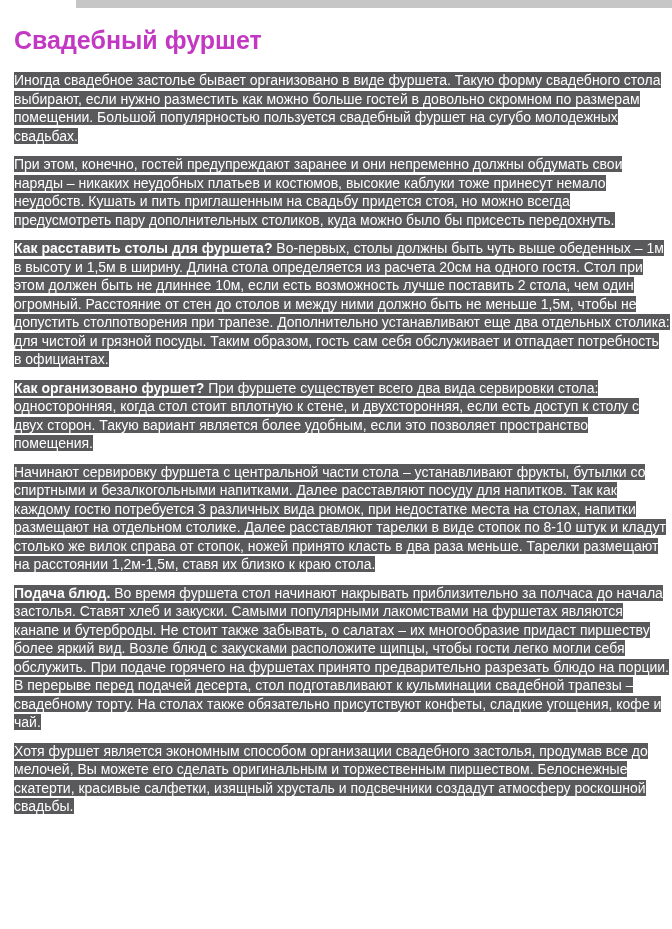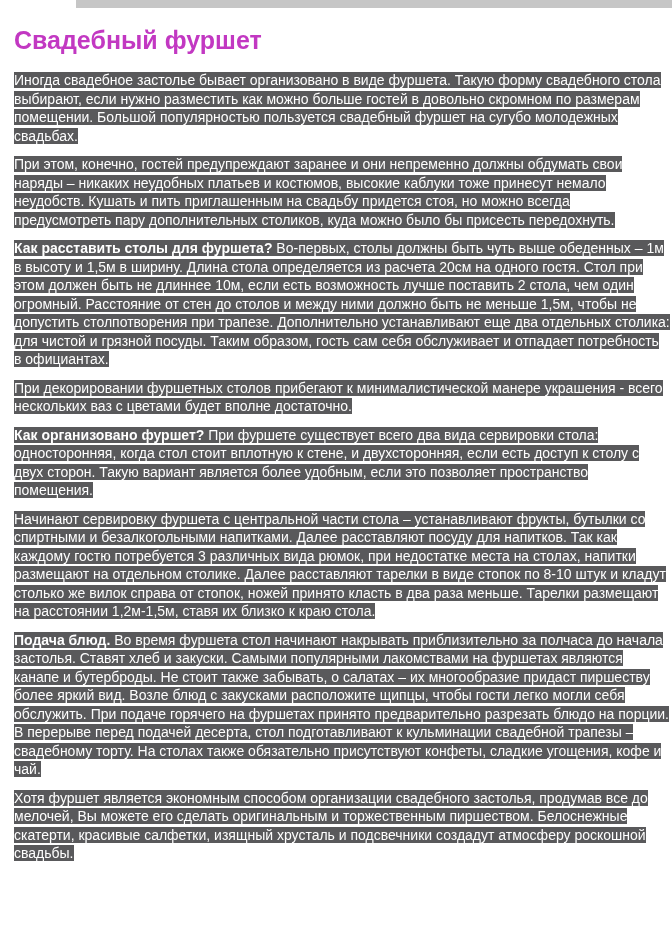--- a/index.html
+++ b/index.html
@@ -53,21 +53,20 @@
 
 <div class="page">
   <h1 class="title">Свадебный фуршет</h1>
   <div class="article-body">
   <p class="para"><span class="hl"><span class="body-text">Иногда свадебное застолье бывает организовано в виде фуршета. Такую форму свадебного стола выбирают, если нужно разместить как можно больше гостей в довольно скромном по размерам помещении. Большой популярностью пользуется свадебный фуршет на сугубо молодежных свадьбах.</span></span></p>
 
   <p class="para"><span class="hl"><span class="body-text">При этом, конечно, гостей предупреждают заранее и они непременно должны обдумать свои наряды – никаких неудобных платьев и костюмов, высокие каблуки тоже принесут немало неудобств. Кушать и пить приглашенным на свадьбу придется стоя, но можно всегда предусмотреть пару дополнительных столиков, куда можно было бы присесть передохнуть.</span></span></p>
 
   <p class="para"><span class="hl"><b class="lead">Как расставить столы для фуршета? </b><span class="body-text">Во-первых, столы должны быть чуть выше обеденных – 1м в высоту и 1,5м в ширину. Длина стола определяется из расчета 20см на одного гостя. Стол при этом должен быть не длиннее 10м, если есть возможность лучше поставить 2 стола, чем один огромный. Расстояние от стен до столов и между ними должно быть не меньше 1,5м, чтобы не допустить столпотворения при трапезе. Дополнительно устанавливают еще два отдельных столика: для чистой и грязной посуды. Таким образом, гость сам себя обслуживает и отпадает потребность в официантах.</span></span></p>
 
-  <p class="para"><span class="hl"><span class="body-text">При декорировании фуршетных столов прибегают к минималистической манере украшения - всего нескольких ваз с цветами будет вполне достаточно.</span></span></p>
 
   <p class="para"><span class="hl"><b class="lead">Как организовано фуршет? </b><span class="body-text">При фуршете существует всего два вида сервировки стола: односторонняя, когда стол стоит вплотную к стене, и двухсторонняя, если есть доступ к столу с двух сторон. Такую вариант является более удобным, если это позволяет пространство помещения.</span></span></p>
 
   <p class="para"><span class="hl"><span class="body-text">Начинают сервировку фуршета с центральной части стола – устанавливают фрукты, бутылки со спиртными и безалкогольными напитками. Далее расставляют посуду для напитков. Так как каждому гостю потребуется 3 различных вида рюмок, при недостатке места на столах, напитки размещают на отдельном столике. Далее расставляют тарелки в виде стопок по 8-10 штук и кладут столько же вилок справа от стопок, ножей принято класть в два раза меньше. Тарелки размещают на расстоянии 1,2м-1,5м, ставя их близко к краю стола.</span></span></p>
 
   <p class="para"><span class="hl"><b class="lead">Подача блюд. </b><span class="body-text">Во время фуршета стол начинают накрывать приблизительно за полчаса до начала застолья. Ставят хлеб и закуски. Самыми популярными лакомствами на фуршетах являются канапе и бутерброды. Не стоит также забывать, о салатах – их многообразие придаст пиршеству более яркий вид. Возле блюд с закусками расположите щипцы, чтобы гости легко могли себя обслужить. При подаче горячего на фуршетах принято предварительно разрезать блюдо на порции. В перерыве перед подачей десерта, стол подготавливают к кульминации свадебной трапезы – свадебному торту. На столах также обязательно присутствуют конфеты, сладкие угощения, кофе и чай.</span></span></p>
 
   <p class="para"><span class="hl"><span class="body-text">Хотя фуршет является экономным способом организации свадебного застолья, продумав все до мелочей, Вы можете его сделать оригинальным и торжественным пиршеством. Белоснежные скатерти, красивые салфетки, изящный хрусталь и подсвечники создадут атмосферу роскошной свадьбы.</span></span></p>
 </div>
 </div>

